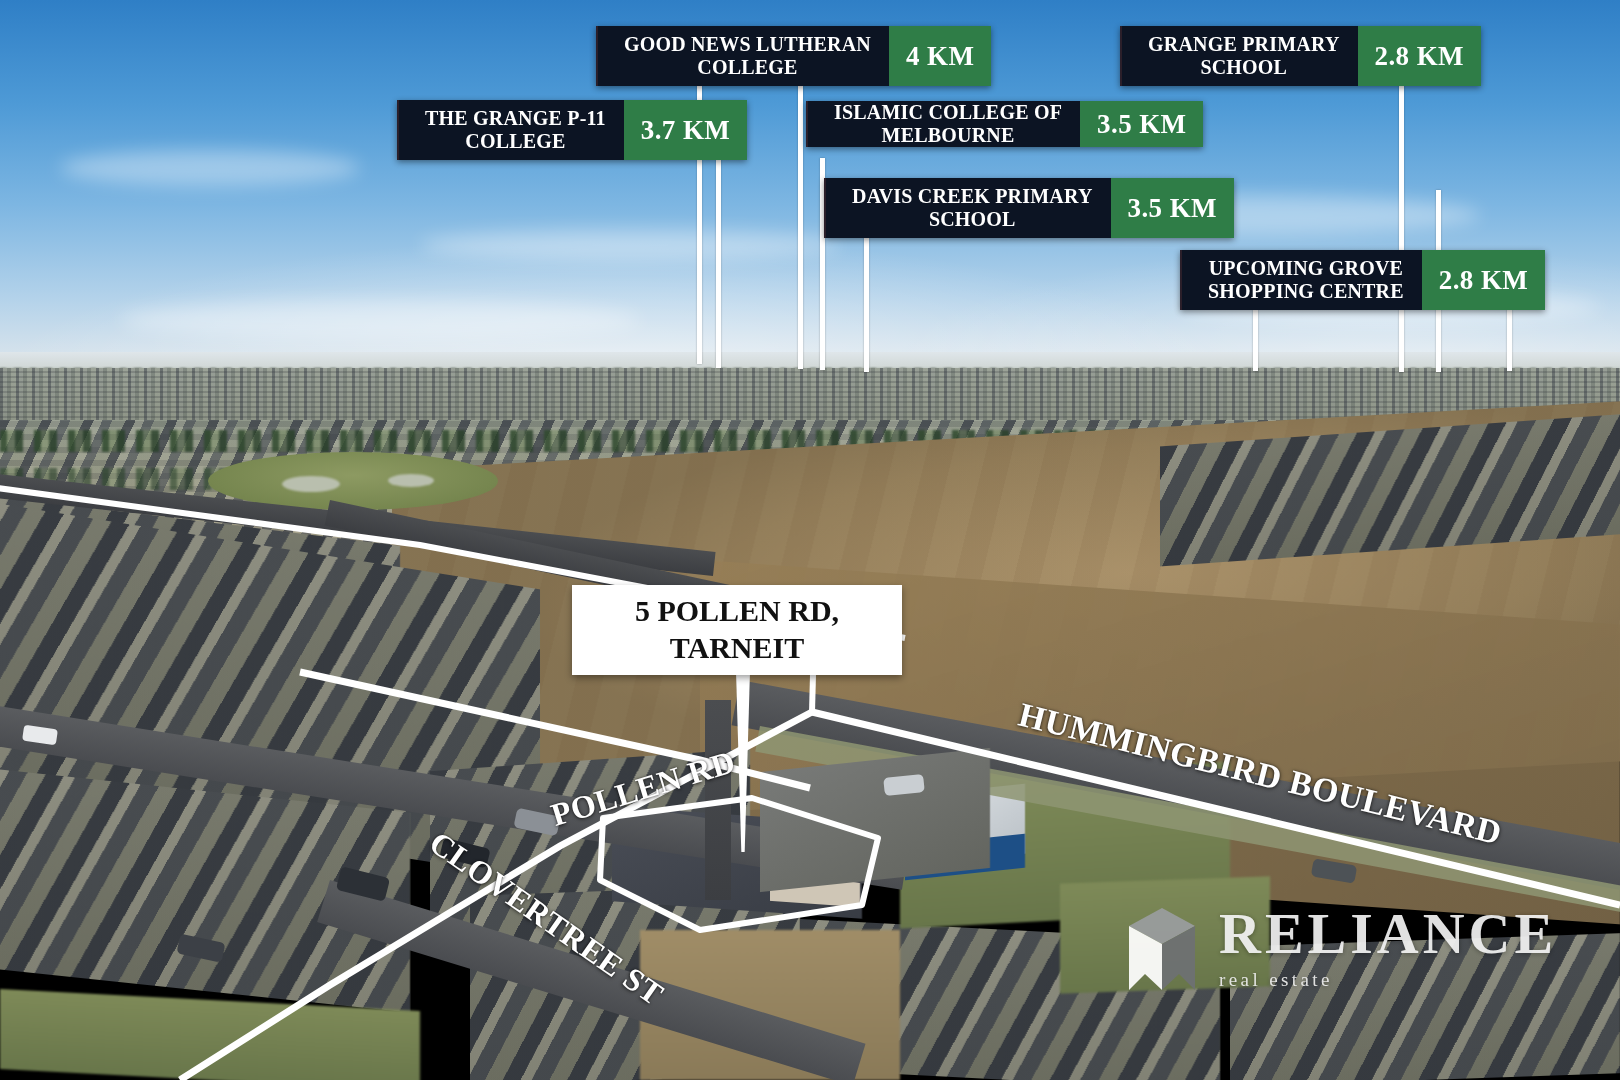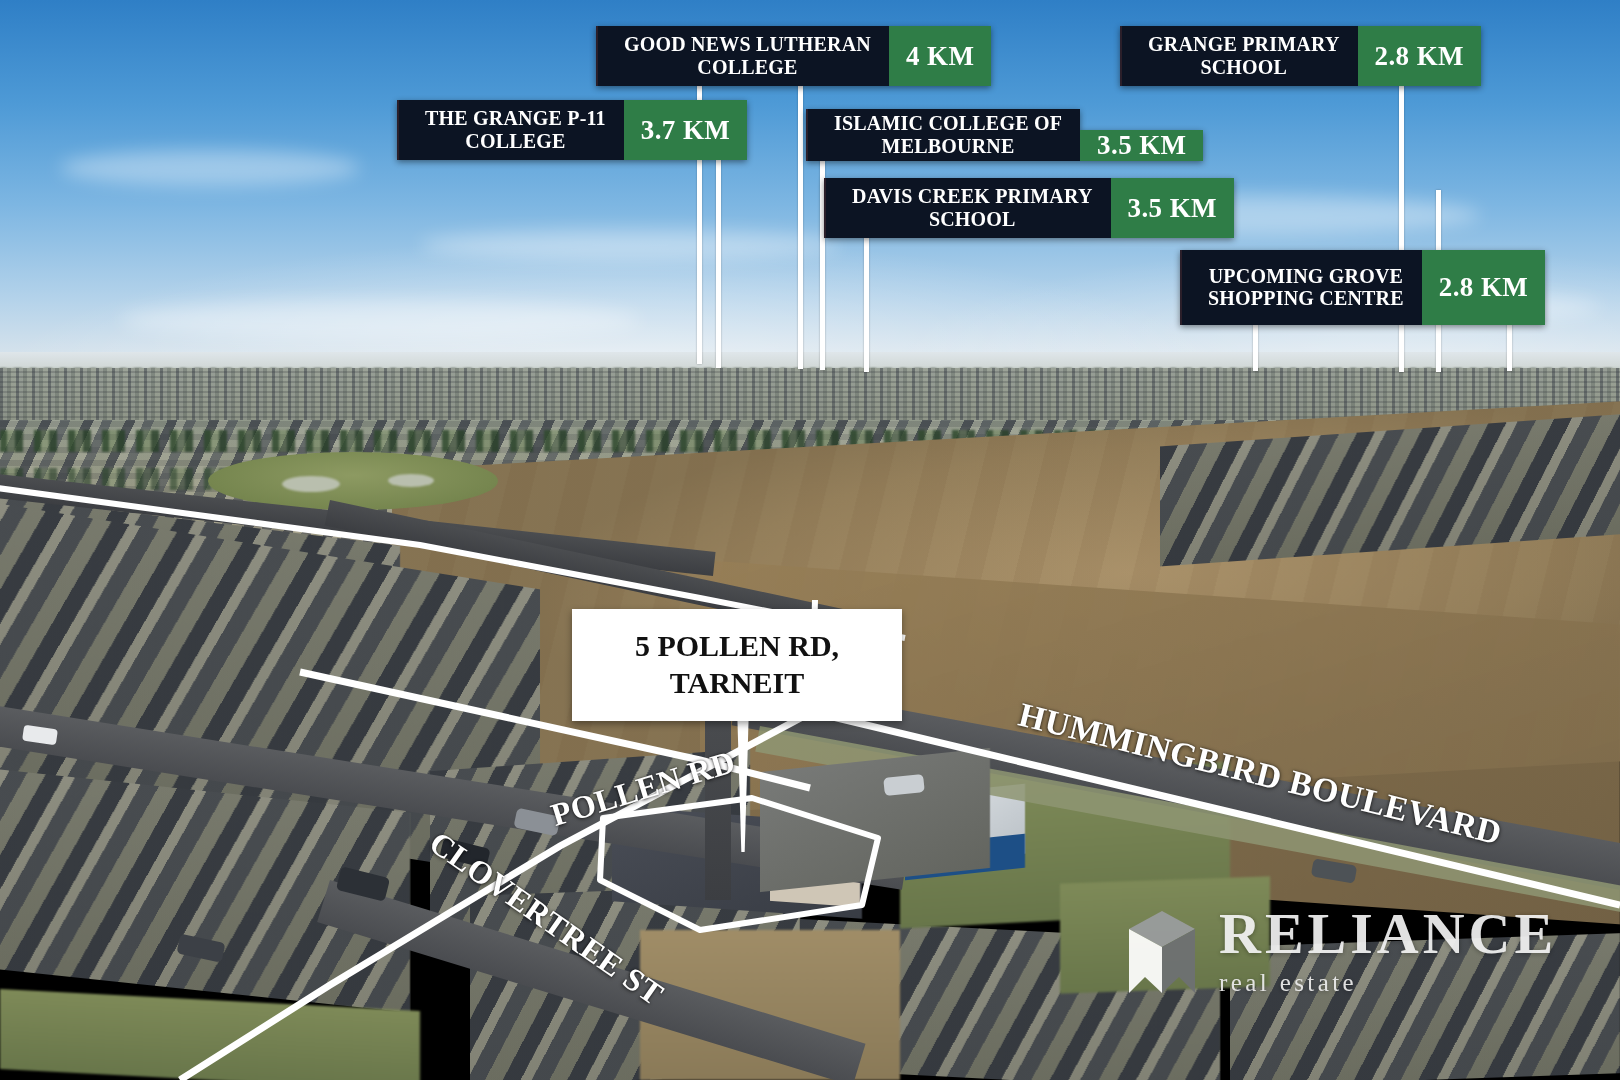--- a/index.html
+++ b/index.html
@@ -161,21 +161,21 @@
     position:absolute; z-index:45; display:flex; align-items:center; gap:20px;
     opacity:.93;
   }
   .wm-mark { width:74px; height:84px; }
   .wm-text { display:flex; flex-direction:column; }
   .wm-main {
     color:#f2f2f2; font-size:58px; font-weight:700; letter-spacing:4px; line-height:1;
     text-shadow:0 1px 5px rgba(0,0,0,.35);
   }
   .wm-sub {
-    color:#ececec; font-size:25px; font-weight:400; letter-spacing:3.4px;
+    color:#ececec; font-size:19px; font-weight:400; letter-spacing:3.4px;
     margin-top:6px; text-shadow:0 1px 4px rgba(0,0,0,.35);
   }
 </style>
 </head>
 <body>
 
 <div id="stage">
 
   <div class="photo">
 
@@ -278,21 +278,21 @@
   <div class="callout two-line" style="left:397px; top:100px; height:60px;">
     <div class="name">
       <div>
         <span>THE GRANGE P-11</span>
         <span>COLLEGE</span>
       </div>
     </div>
     <div class="dist">3.7 KM</div>
   </div>
 
-  <div class="callout two-line" style="left:806px; top:101px; height:60px;align-items:flex-end;">
+  <div class="callout two-line" style="left:806px; top:101px; height:46px;">
     <div class="name">
       <div>
         <span>ISLAMIC COLLEGE OF</span>
         <span>MELBOURNE</span>
       </div>
     </div>
     <div class="dist">3.5 KM</div>
   </div>
 
   <div class="callout two-line" style="left:824px; top:178px; height:60px;">
@@ -309,32 +309,32 @@
     <div class="name">
       <div>
         <span>GRANGE PRIMARY</span>
         <span>SCHOOL</span>
       </div>
     </div>
     <div class="dist">2.8 KM</div>
   </div>
 
 
-  <div class="callout two-line" style="left:1180px; top:250px; height:75px;">
+  <div class="callout two-line" style="left:1180px; top:250px; height:60px;">
     <div class="name">
       <div>
         <span>UPCOMING GROVE</span>
         <span>SHOPPING CENTRE</span>
       </div>
     </div>
     <div class="dist">2.8 KM</div>
   </div>
 
   <div class="prop-stem" style="left:736px; top:672px; width:14px; height:180px; clip-path:polygon(0 0, 100% 0, 62% 100%, 38% 100%);"></div>
-  <div class="prop-card" style="left:572px; top:585px; width:330px; height:112px;margin-top:24px;">
+  <div class="prop-card" style="left:572px; top:585px; width:330px; height:90px;">
     <div>
       <span>5 POLLEN RD,</span>
       <span>TARNEIT</span>
     </div>
   </div>
 
   <div class="street" style="left:548px; top:770px; font-size:32px; transform:rotate(-17deg);">POLLEN RD</div>
 
   <div class="street" style="left:1012px; top:755px; font-size:34px; transform:rotate(14deg);">HUMMINGBIRD BOULEVARD</div>
 

